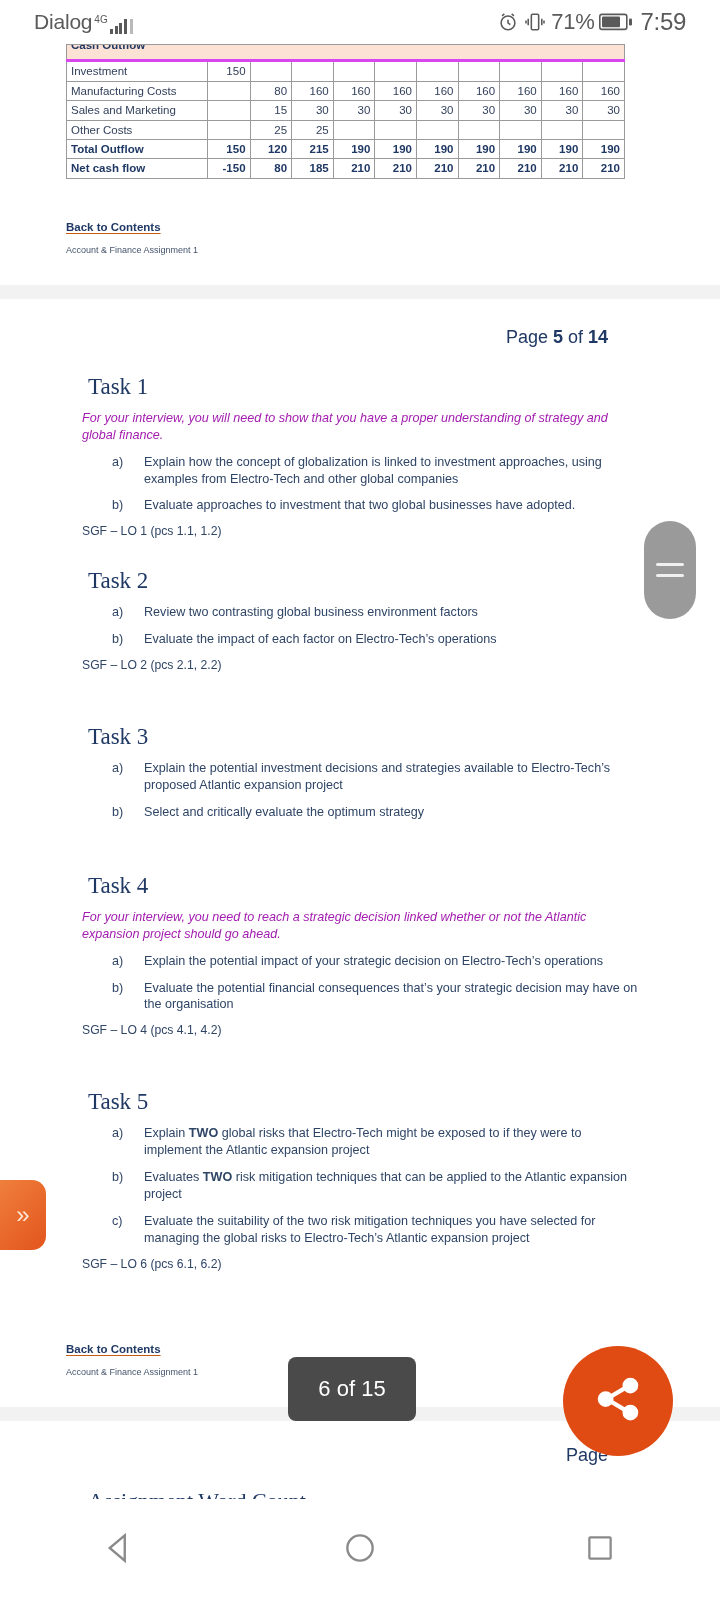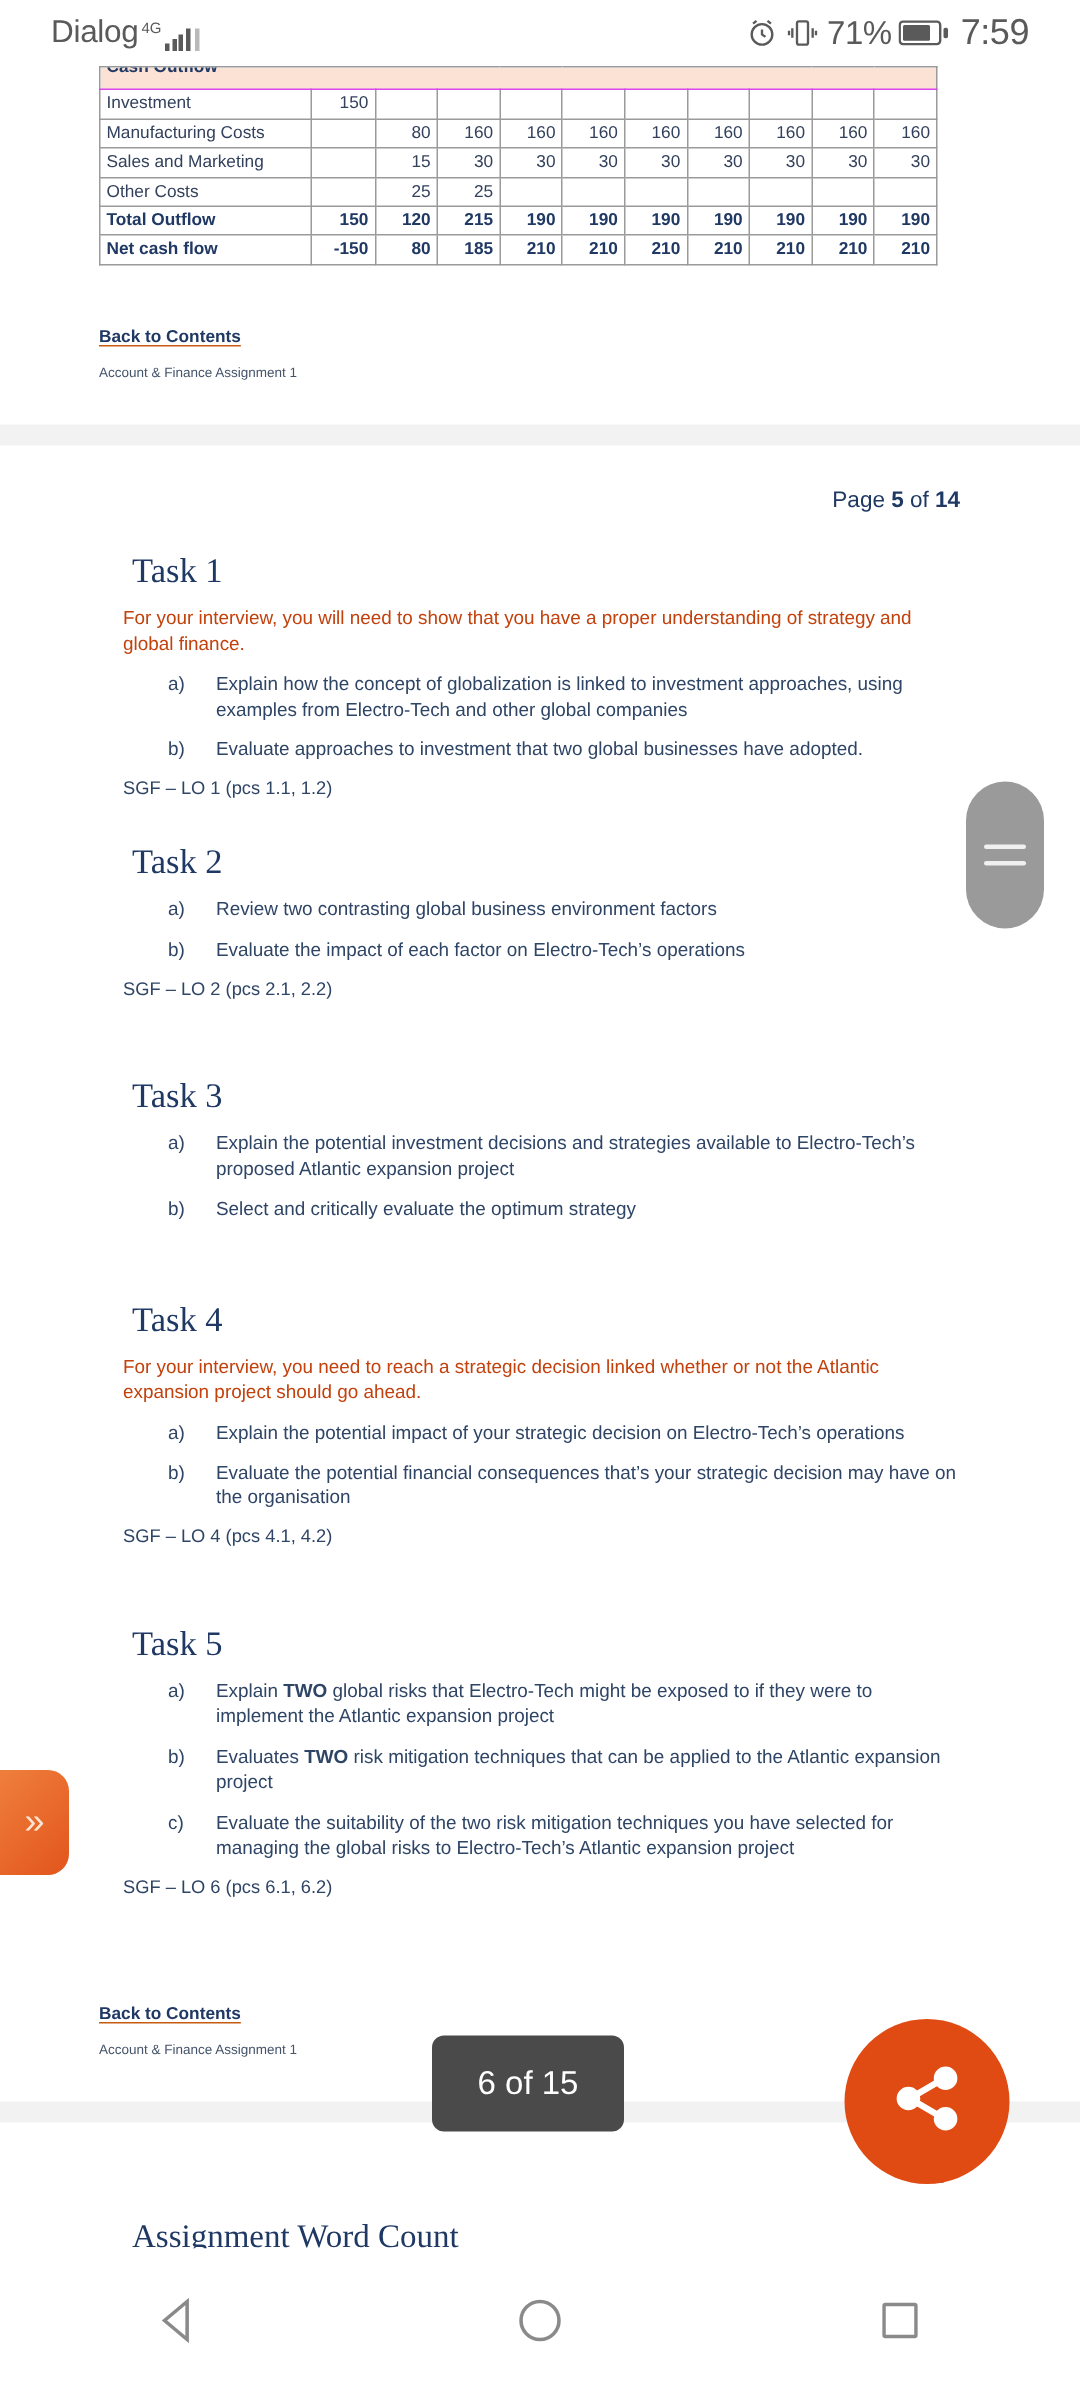--- a/index.html
+++ b/index.html
@@ -56,53 +56,53 @@
   }
   table.cash td {
     border: 1px solid #9a9a9a;
     padding: 2px 4px;
     line-height: 1.25;
     height: 18px;
   }
   td.lbl { width: 152px; text-align: left; }
   td.num { text-align: right; width: 44px; }
   tr.hdrband td {
-    background: #fbe2d5; border-bottom: 1px solid #d946ef;
+    background: #fbe2d5; border-bottom: 3px solid #d946ef;
     font-weight: bold; color:#1f3864; height: 9px; padding: 0 4px;
     overflow: hidden;
   }
   tr.hdrband td span { position: relative; top: -7px; display: block; }
   tr.bold td { font-weight: bold; color: #1f3864; }
 
   .back-link {
     margin: 42px 0 0 66px;
     font-size: 11.5px; font-weight: bold; color: #1f3864;
     text-decoration: underline; text-decoration-color: #c55a11;
     text-underline-offset: 2px; display: inline-block;
   }
   .footer-note {
     margin: 10px 0 0 66px; font-size: 9px; color: #44546a;
     padding-bottom: 30px;
   }
 
   
   .pg5 { padding: 28px 0 0 0; }
   .pagenum {
-    text-align: right; padding-right: 80px; font-size: 15px; color: #1f3864;
+    text-align: right; padding-right: 112px; font-size: 18px; color: #1f3864;
     margin-bottom: 26px;
   }
   .pagenum b { font-weight: bold; }
   .task-h {
     font-family: "Liberation Serif", serif;
     font-size: 23px; color: #1f3864; font-weight: normal;
     margin: 0 0 10px 88px;
   }
   .para {
-    margin: 0 82px 10px 82px; font-size: 12.6px; color: #c2410c;
-    line-height: 1.35; text-align: left;
+    margin: 0 82px 10px 82px; font-size: 12.6px; color: #a21caf;
+    line-height: 1.35; text-align: left; font-style: italic;
   }
   ol.alpha { list-style: none; margin: 0 80px 0 112px; padding: 0; }
   ol.alpha li {
     position: relative; padding-left: 32px; margin-bottom: 10px;
     font-size: 12.6px; color: #2f4566; line-height: 1.34;
   }
   ol.alpha li .mk { position: absolute; left: 0; top: 0; }
   .lo {
     margin: 4px 0 0 82px; font-size: 12.2px; color: #2f4566;
   }

